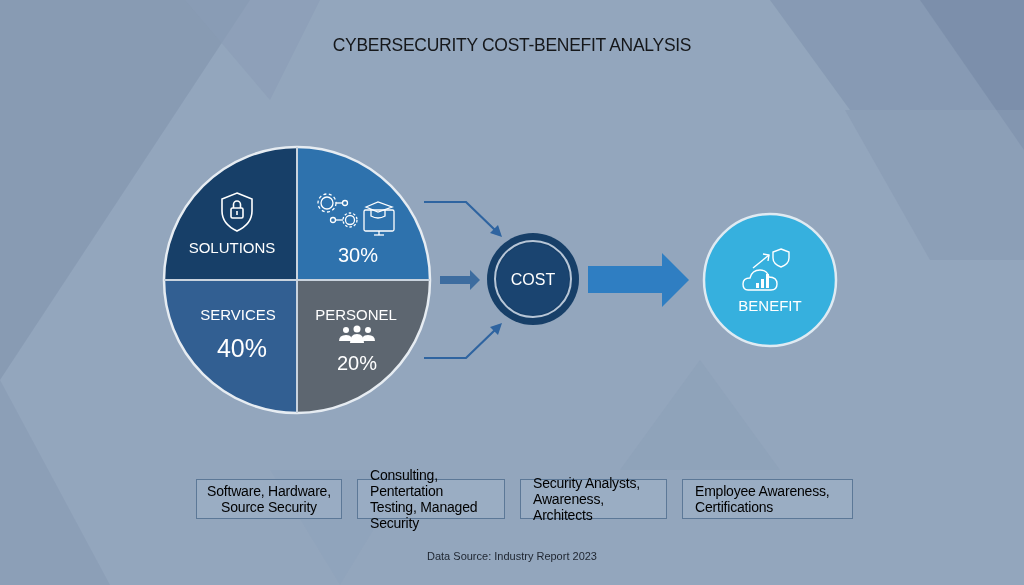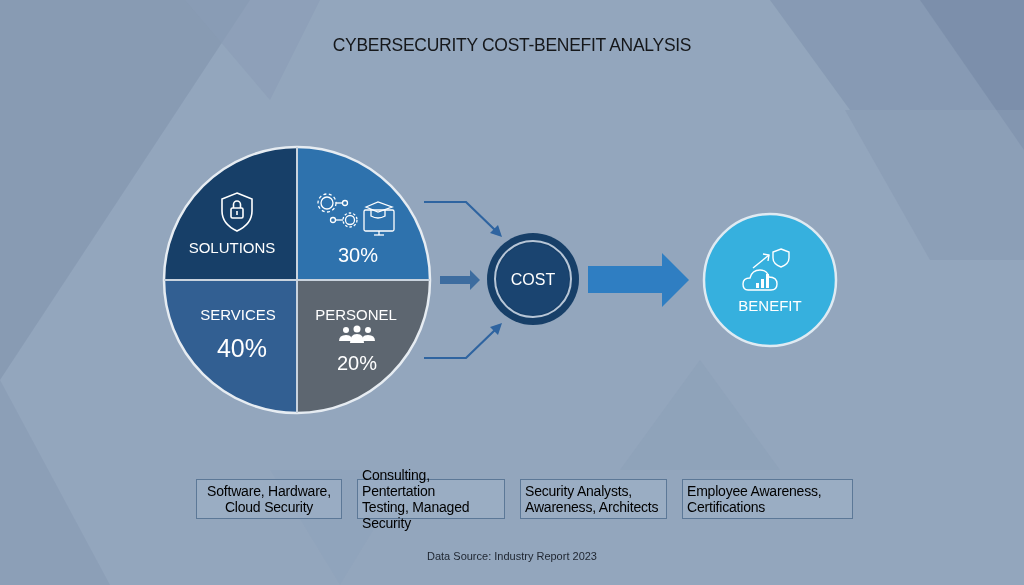--- a/index.html
+++ b/index.html
@@ -16,21 +16,21 @@
   }
   #diagram { position: absolute; left: 0; top: 0; }
   .box {
     position: absolute; top: 479px; height: 40px;
     border: 1px solid #5c7897; background: rgba(160,178,200,0.55);
     box-sizing: border-box; font-size: 14px; color: #000000;
     display: flex; flex-direction: column; justify-content: center;
     line-height: 16px; letter-spacing: -0.2px;
   }
   .box.center { text-align: center; align-items: center; }
-  .box.left { padding-left: 4px; }
+  .box.left { padding-left: 12px; }
   .footer {
     position: absolute; left: 0; width: 1024px; top: 550px;
     text-align: center; font-size: 11px; color: #1e2530;
   }
   .lbl { font-family: "Liberation Sans", sans-serif; fill: #ffffff; }
 </style>
 </head>
 <body>
 
 <svg id="bg" width="1024" height="585">
@@ -132,21 +132,21 @@
   <g fill="#ffffff">
     <rect x="756" y="283" width="3" height="5"></rect>
     <rect x="761" y="279" width="3" height="9"></rect>
     <rect x="766" y="274" width="3" height="14"></rect>
   </g>
   <text class="lbl" x="770" y="311" font-size="15" text-anchor="middle">BENEFIT</text>
 </svg>
 
 <div class="box center" style="left:196px; width:146px;">
   <span>Software, Hardware,</span>
-  <span>Cloud Security</span>
+  <span>Source Security</span>
 </div>
 <div class="box left" style="left:357px; width:148px; ">
   <span>Consulting, Pentertation</span>
   <span>Testing, Managed Security</span>
 </div>
 <div class="box left" style="left:520px; width:147px;">
   <span>Security Analysts,</span>
   <span>Awareness, Architects</span>
 </div>
 <div class="box left" style="left:682px; width:171px;">

